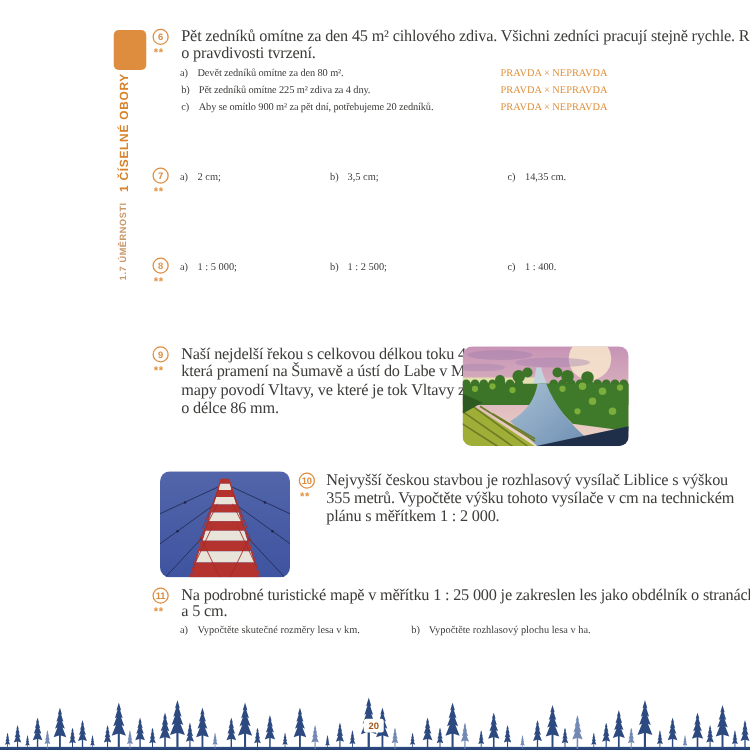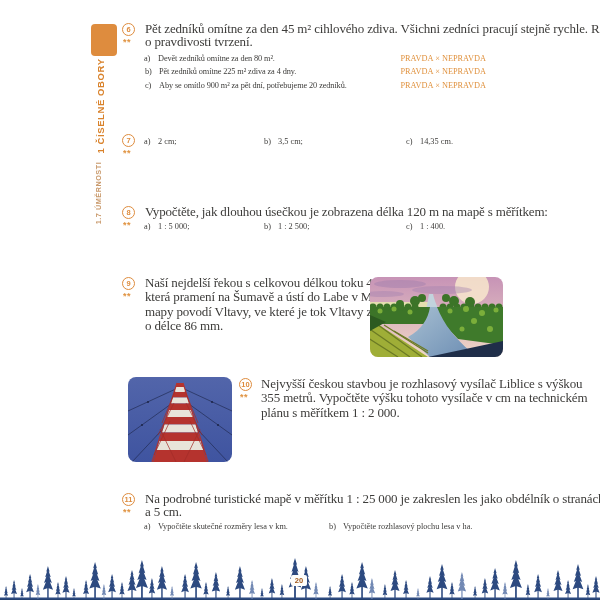--- a/index.html
+++ b/index.html
@@ -82,21 +82,20 @@
     <div class="cols mt4">
       <span class="c1"><span class="lab">a)</span><span>2 cm;</span></span>
       <span class="c2"><span class="lab">b)</span><span>3,5 cm;</span></span>
       <span class="c3"><span class="lab">c)</span><span>14,35 cm.</span></span>
     </div>
   </div>
 
   <div class="ex" style="top:205px;">
     <div class="badge">8</div>
     <div class="stars">**</div>
-    <div class="ex-text">Vypočtěte, jak dlouhou úsečkou je zobrazena délka 120 m na mapě s měřítkem:</div>
     <div class="cols mt4">
       <span class="c1"><span class="lab">a)</span><span>1 : 5 000;</span></span>
       <span class="c2"><span class="lab">b)</span><span>1 : 2 500;</span></span>
       <span class="c3"><span class="lab">c)</span><span>1 : 400.</span></span>
     </div>
   </div>
 
   <div class="ex" style="top:276px;">
     <div class="badge">9</div>
     <div class="stars">**</div>
@@ -233,21 +232,21 @@
   </div>
 
   <div class="ex" style="top:377px;left:239px;width:242px;">
     <div class="badge">10</div>
     <div class="stars">**</div>
     <div class="ex-text wide-lh" style="margin-left:22px;">Nejvyšší českou stavbou je rozhlasový vysílač Liblice s výškou
 355 metrů. Vypočtěte výšku tohoto vysílače v cm na technickém
 plánu s měřítkem 1 : 2 000.</div>
   </div>
 
-  <div class="ex" style="top:492px;">
+  <div class="ex" style="top:469px;">
     <div class="badge">11</div>
     <div class="stars">**</div>
     <div class="ex-text">Na podrobné turistické mapě v měřítku 1 : 25 000 je zakreslen les jako obdélník o stranách délky 8 cm
 a 5 cm.</div>
     <div class="cols mt4">
       <span class="c1"><span class="lab">a)</span><span>Vypočtěte skutečné rozměry lesa v km.</span></span>
       <span class="cb"><span class="lab">b)</span><span>Vypočtěte rozhlasový plochu lesa v ha.</span></span>
     </div>
   </div>
 

